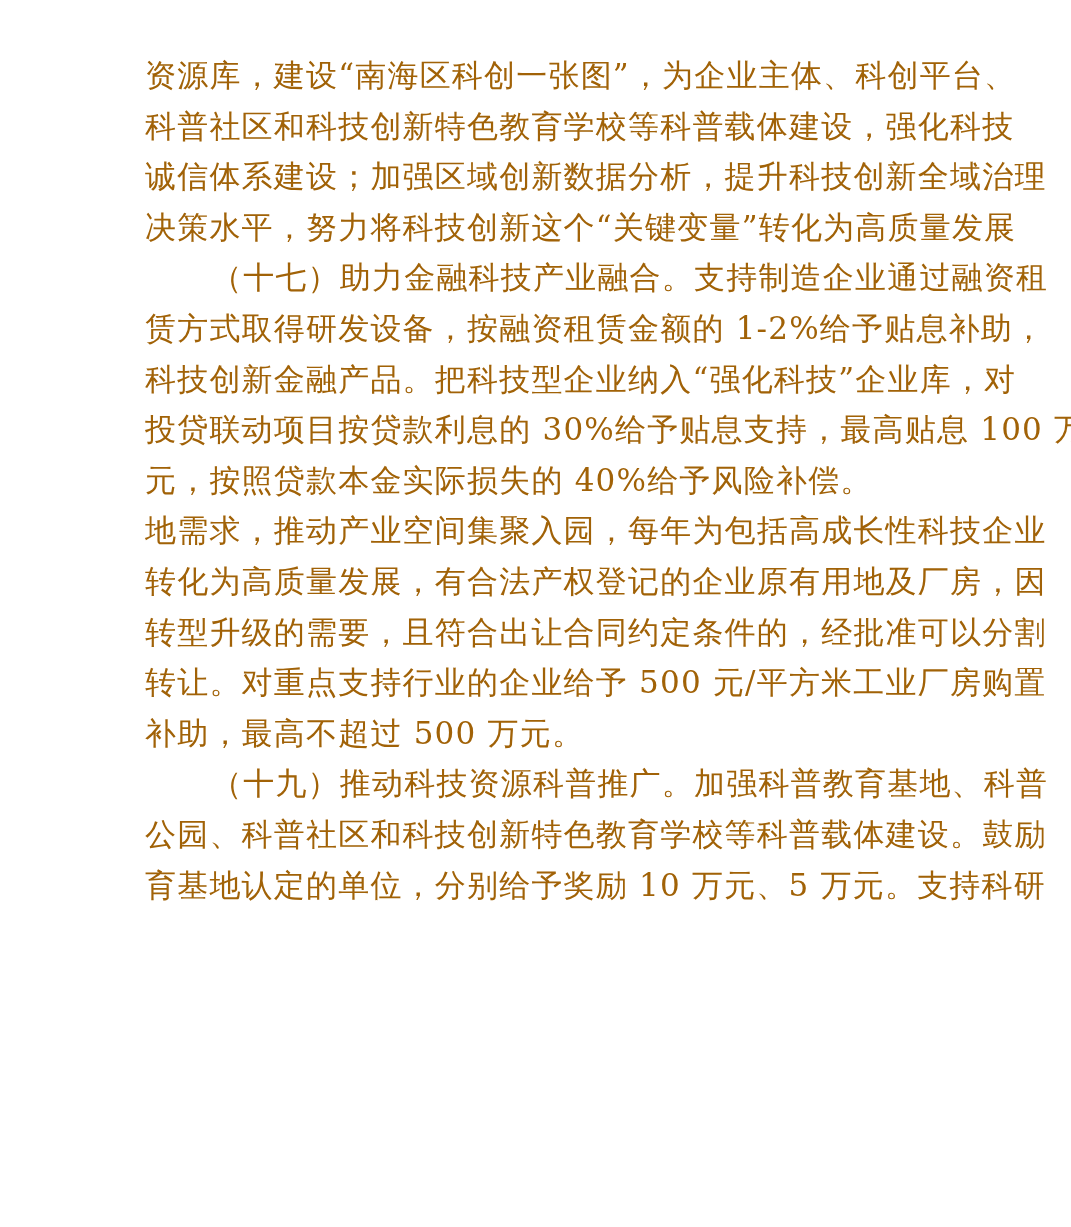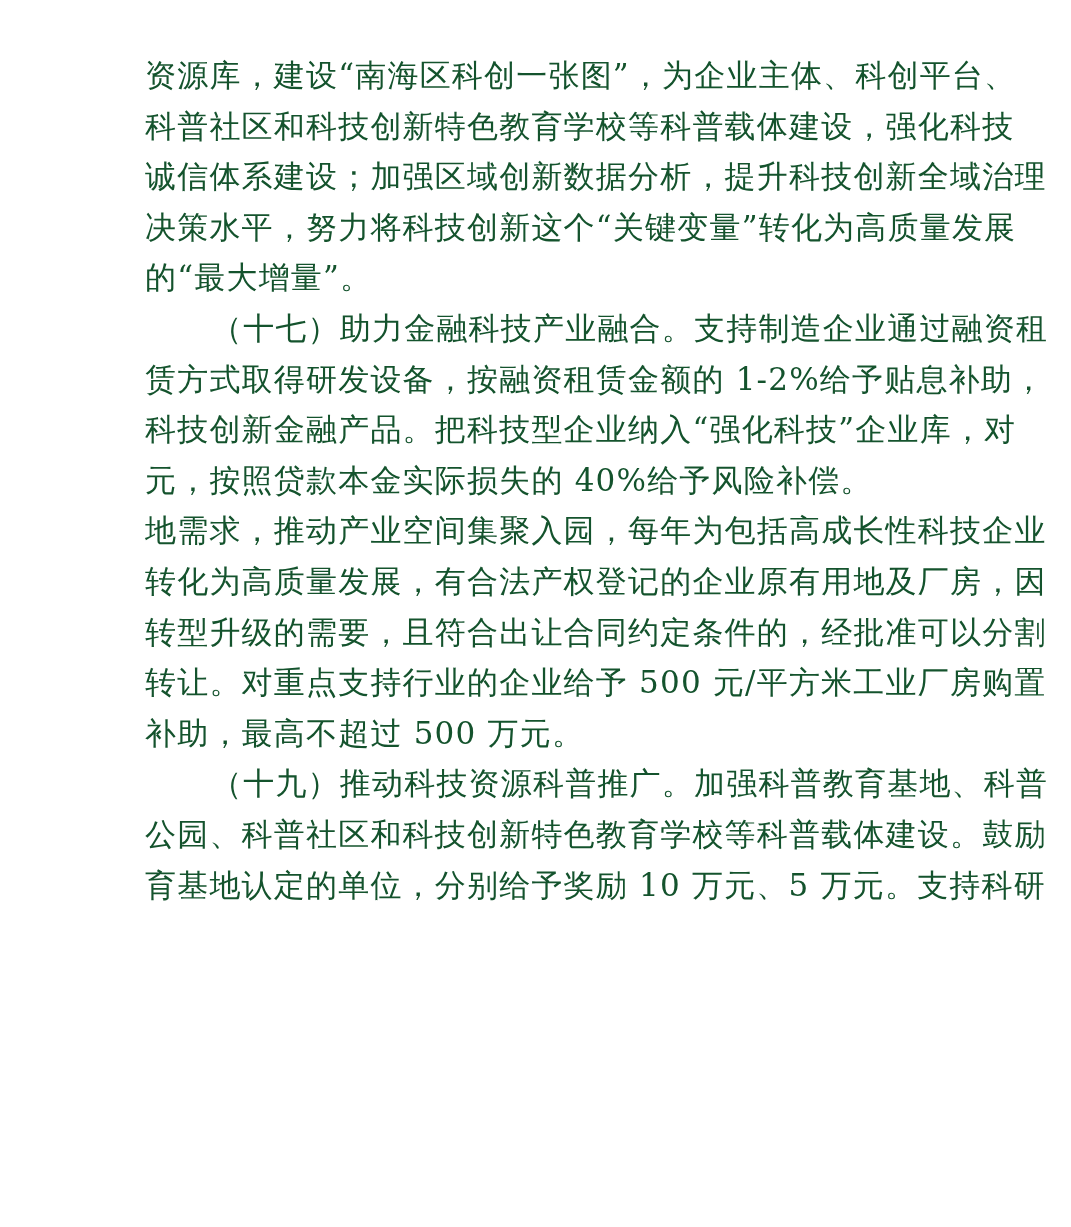--- a/index.html
+++ b/index.html
@@ -5,48 +5,48 @@
   html, body { margin: 0; padding: 0; background: #ffffff; }
   body { width: 1071px; height: 1227px; overflow: hidden; position: relative; }
   .page {
     position: absolute;
     left: 145px;
     top: 50px;
     width: 802px;
     font-family: "DejaVu Serif", "Liberation Serif", serif;
     font-size: 31px;
     line-height: 50.6px;
-    color: #14532d;
+    color: #a16207;
     letter-spacing: 1.2px;
   }
   .para {
     margin: 0;
     text-align: justify;
     text-align-last: left;
   }
   .line { display: block; white-space: nowrap; text-align: justify; text-align-last: justify; }
   .line.last { text-align-last: left; }
 </style>
 </head>
 <body>
 
 <div class="page">
 
   <div class="para">
     <span class="line">资源库，建设“南海区科创一张图”，为企业主体、科创平台、</span>
     <span class="line">科普社区和科技创新特色教育学校等科普载体建设，强化科技</span>
     <span class="line">诚信体系建设；加强区域创新数据分析，提升科技创新全域治理</span>
     <span class="line">决策水平，努力将科技创新这个“关键变量”转化为高质量发展</span>
-    <span class="line last">的“最大增量”。</span>
   </div>
 
   <div class="para">
     <span class="line" style="padding-left:66px;">（十七）助力金融科技产业融合。支持制造企业通过融资租</span>
     <span class="line">赁方式取得研发设备，按融资租赁金额的 1-2%给予贴息补助，</span>
     <span class="line">科技创新金融产品。把科技型企业纳入“强化科技”企业库，对</span>
+    <span class="line">投贷联动项目按贷款利息的 30%给予贴息支持，最高贴息 100 万</span>
     <span class="line last">元，按照贷款本金实际损失的 40%给予风险补偿。</span>
   </div>
 
   <div class="para">
     <span class="line">地需求，推动产业空间集聚入园，每年为包括高成长性科技企业</span>
     <span class="line">转化为高质量发展，有合法产权登记的企业原有用地及厂房，因</span>
     <span class="line">转型升级的需要，且符合出让合同约定条件的，经批准可以分割</span>
     <span class="line">转让。对重点支持行业的企业给予 500 元/平方米工业厂房购置</span>
     <span class="line last">补助，最高不超过 500 万元。</span>
   </div>

